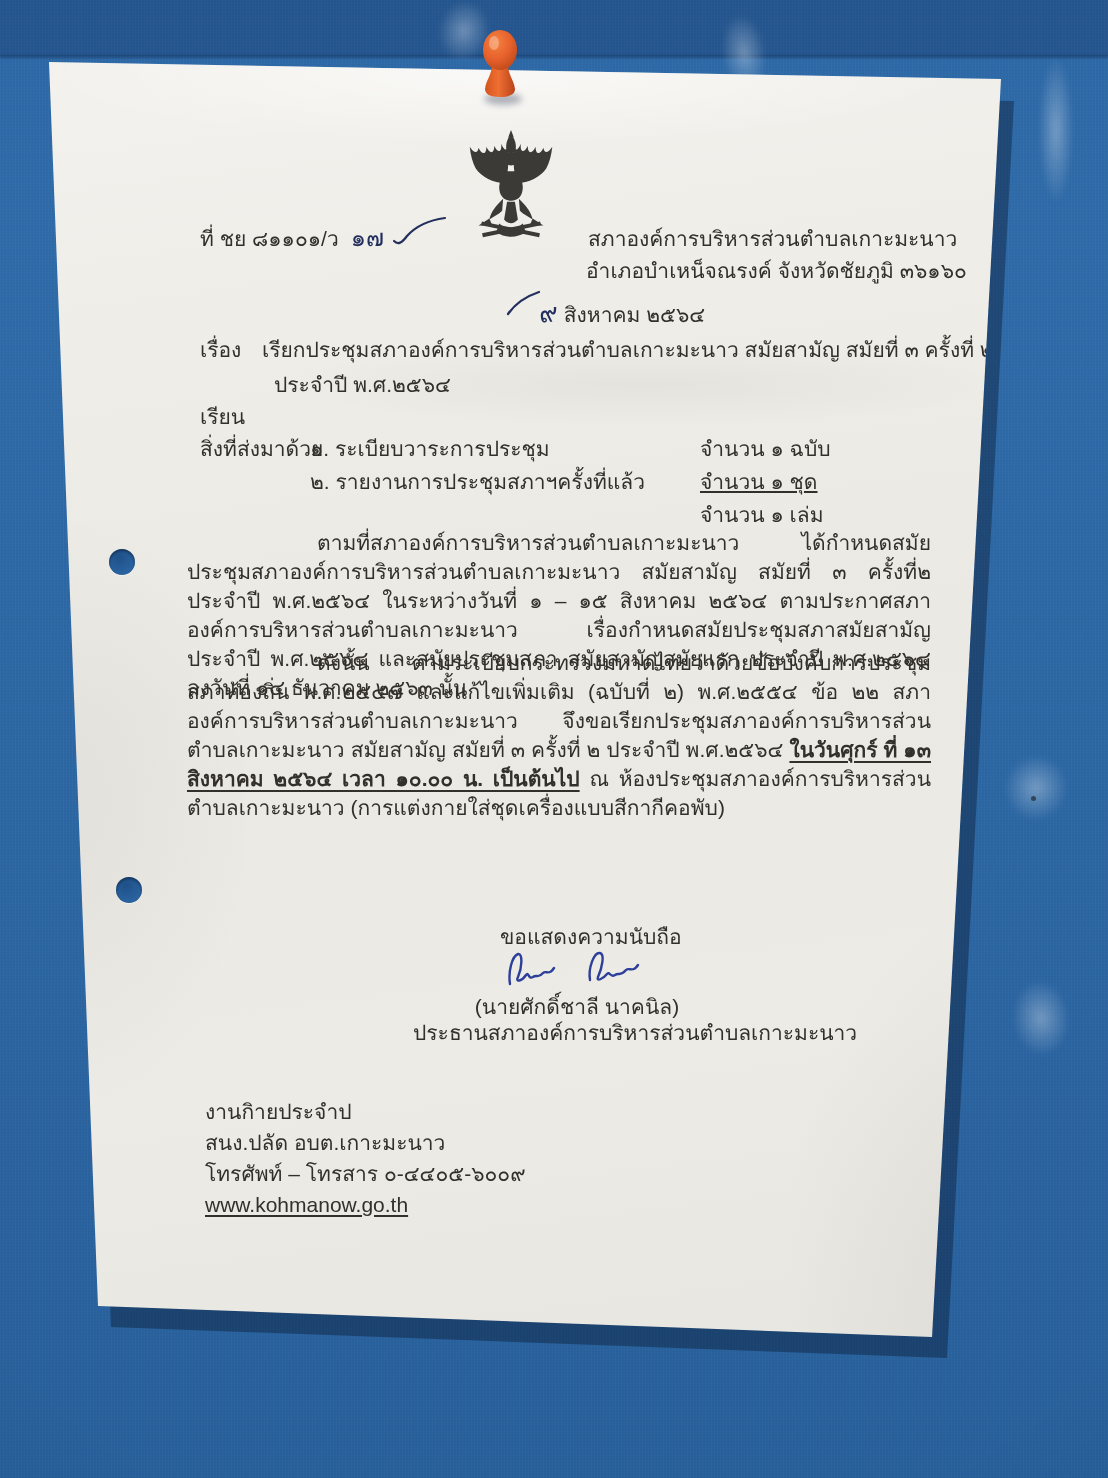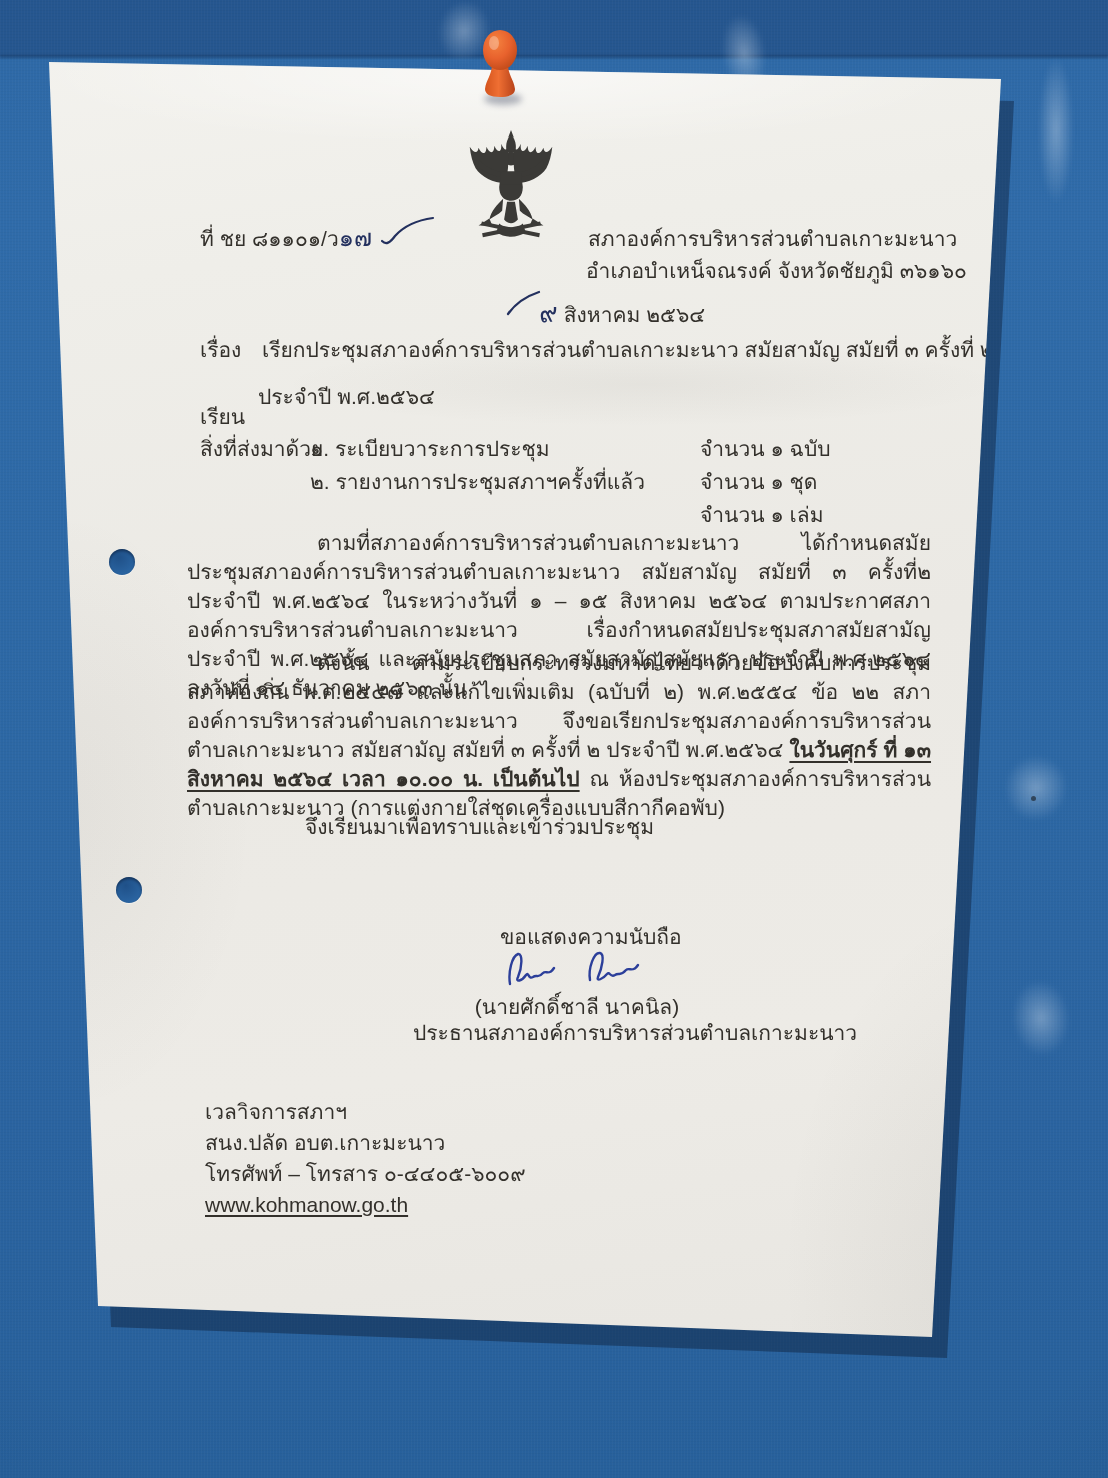--- a/index.html
+++ b/index.html
@@ -88,70 +88,69 @@
         <path d="M56 75 L64 75 L67 93 C63 98 57 98 53 93 Z"></path>
         <path d="M48 97 C54 103 66 103 72 97 L75 106 C66 112 54 112 45 106 Z"></path>
       </g>
       <g stroke="#3b3a37" stroke-width="4" fill="none">
         <path d="M30 97 L89 109"></path>
         <path d="M90 97 L31 109"></path>
       </g>
     </svg>
 
     <div class="line" style="left:200px;top:216px;">
-      <span>ที่ ชย ๘๑๑๐๑/ว</span><span class="hand" style="font-size:24px;">๑๗</span>
+      <span>ที่ ชย ๘๑๑๐๑/ว</span><span class="hand" style="font-size:24px;margin-left:12px;">๑๗</span>
       <svg width="58" height="32" viewBox="0 0 58 32" style="vertical-align:-2px;">
         <path d="M4 25 C8 29 12 27 17 20 C26 10 40 4 55 2" stroke="#23305e" stroke-width="2.2" fill="none" stroke-linecap="round"></path>
       </svg>
     </div>
 
     <div class="line" style="left:588px;top:222px;">สภาองค์การบริหารส่วนตำบลเกาะมะนาว</div>
     <div class="line" style="left:586px;top:254px;">อำเภอบำเหน็จณรงค์ จังหวัดชัยภูมิ ๓๖๑๖๐</div>
 
     <div class="line" style="left:505px;top:290px;">
       <svg width="36" height="26" viewBox="0 0 36 26" style="vertical-align:6px;margin-right:-8px;">
         <path d="M3 24 C10 14 22 6 34 2" stroke="#23305e" stroke-width="2.2" fill="none" stroke-linecap="round"></path>
       </svg>
       <span class="hand" style="font-size:26px;display:inline-block;transform:rotate(-5deg);">๙</span>
       <span>สิงหาคม ๒๕๖๔</span>
     </div>
 
     <div class="line" style="left:200px;top:333px;">เรื่อง</div>
     <div class="line" style="left:262px;top:333px;">เรียกประชุมสภาองค์การบริหารส่วนตำบลเกาะมะนาว สมัยสามัญ สมัยที่ ๓ ครั้งที่ ๒</div>
-    <div class="line" style="left:258px;top:368px;margin-top:12px;">ประจำปี พ.ศ.๒๕๖๔</div>
+    <div class="line" style="left:274px;top:368px;">ประจำปี พ.ศ.๒๕๖๔</div>
 
     <div class="line" style="left:200px;top:400px;">เรียน</div>
 
     <div class="line" style="left:200px;top:432px;">สิ่งที่ส่งมาด้วย</div>
     <div class="att-item" style="top:432px;text-align:right;">๑. ระเบียบวาระการประชุม</div>
     <div class="dash-col" style="top:432px;">จำนวน ๑ ฉบับ</div>
     <div class="att-item" style="top:465px;">๒. รายงานการประชุมสภาฯครั้งที่แล้ว</div>
-    <div class="dash-col" style="top:465px;">จำนวน ๑ ชุด</div>
+    <div class="dash-col" style="top:465px;text-decoration:underline;">จำนวน ๑ ชุด</div>
     <div class="dash-col" style="top:498px;text-align:right;">จำนวน ๑ เล่ม</div>
 
     <div class="para" style="top:528px;">ตามที่สภาองค์การบริหารส่วนตำบลเกาะมะนาว ได้กำหนดสมัยประชุมสภาองค์การบริหารส่วนตำบลเกาะมะนาว สมัยสามัญ สมัยที่ ๓ ครั้งที่๒ ประจำปี พ.ศ.๒๕๖๔ ในระหว่างวันที่ ๑ – ๑๕ สิงหาคม ๒๕๖๔ ตามประกาศสภาองค์การบริหารส่วนตำบลเกาะมะนาว เรื่องกำหนดสมัยประชุมสภาสมัยสามัญ ประจำปี พ.ศ.๒๕๖๔ และสมัยประชุมสภา สมัยสามัญสมัยแรก ประจำปี พ.ศ.๒๕๖๔ ลงวันที่ ๑๔ ธันวาคม ๒๕๖๓ นั้น</div>
 
     <div class="para" style="top:648px;"><span>ดังนั้น ตามระเบียบกระทรวงมหาดไทยว่าด้วยข้อบังคับการประชุมสภาท้องถิ่น พ.ศ.๒๕๔๗ และแก้ไขเพิ่มเติม (ฉบับที่ ๒) พ.ศ.๒๕๕๔ ข้อ ๒๒ สภาองค์การบริหารส่วนตำบลเกาะมะนาว จึงขอเรียกประชุมสภาองค์การบริหารส่วนตำบลเกาะมะนาว สมัยสามัญ สมัยที่ ๓ ครั้งที่ ๒ ประจำปี พ.ศ.๒๕๖๔ </span><span class="uline">ในวันศุกร์ ที่ ๑๓ สิงหาคม ๒๕๖๔ เวลา ๑๐.๐๐ น. เป็นต้นไป</span><span> ณ ห้องประชุมสภาองค์การบริหารส่วนตำบลเกาะมะนาว (การแต่งกายใส่ชุดเครื่องแบบสีกากีคอพับ)</span></div>
 
-    <div class="line" style="left:305px;top:810px;">จึงเรียนมาเพื่อทราบและเข้าร่วมประชุม</div>
 
     <div class="line" style="left:500px;top:920px;">ขอแสดงความนับถือ</div>
 
     <svg class="sig" width="150" height="52" viewBox="0 0 150 52">
       <g stroke="#2c3f9a" stroke-width="2.4" fill="none" stroke-linecap="round">
         <path d="M10 38 C8 26 12 10 18 8 C23 7 22 22 18 31 C15 37 22 35 26 29 C29 25 28 34 33 31 C37 28 38 33 43 27 C46 24 49 30 54 22"></path>
         <path d="M90 34 C88 22 94 6 100 7 C105 8 102 22 98 31 C96 36 103 33 107 28 C110 25 110 32 115 29 C119 26 120 31 126 24 C129 21 133 27 138 19"></path>
       </g>
     </svg>
 
     <div class="line" style="left:462px;top:990px;width:230px;text-align:center;">(นายศักดิ์ชาลี  นาคนิล)</div>
     <div class="line" style="left:413px;top:1016px;">ประธานสภาองค์การบริหารส่วนตำบลเกาะมะนาว</div>
 
     <div class="footer-block">
-      <div class="line" style="position:static;">เวลาิจการสภาฯ</div>
+      <div class="line" style="position:static;">งานกิายประจำป</div>
       <div class="line" style="position:static;">สนง.ปลัด อบต.เกาะมะนาว</div>
       <div class="line" style="position:static;">โทรศัพท์ – โทรสาร ๐-๔๔๐๕-๖๐๐๙</div>
       <div class="line footer-link" style="position:static;">www.kohmanow.go.th</div>
     </div>
 
     <div class="hole" style="left:109px;top:549px;"></div>
     <div class="hole" style="left:116px;top:877px;"></div>
   </div>
 
   <div class="pin-shadow"></div>

